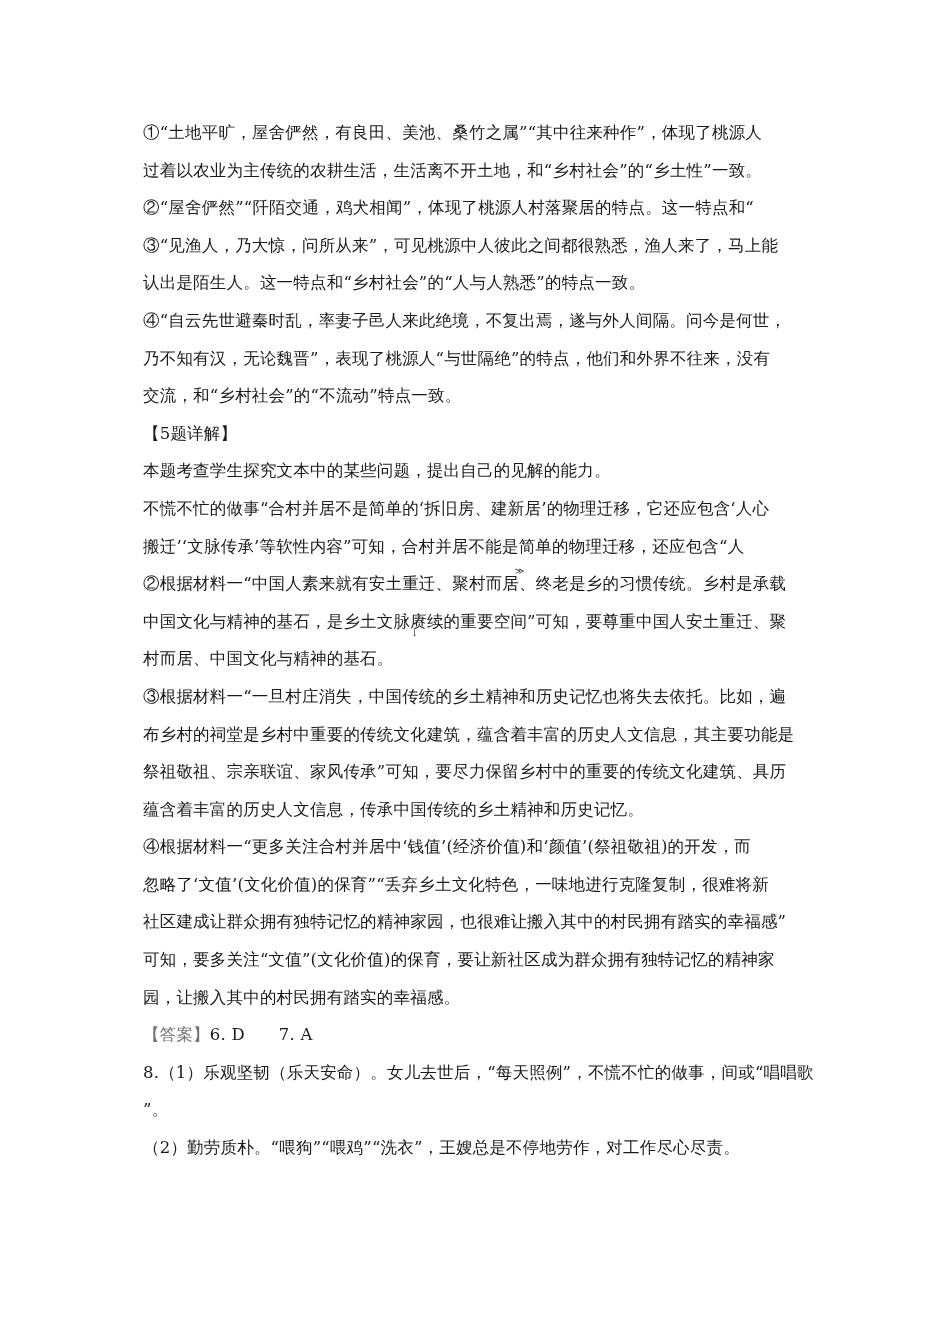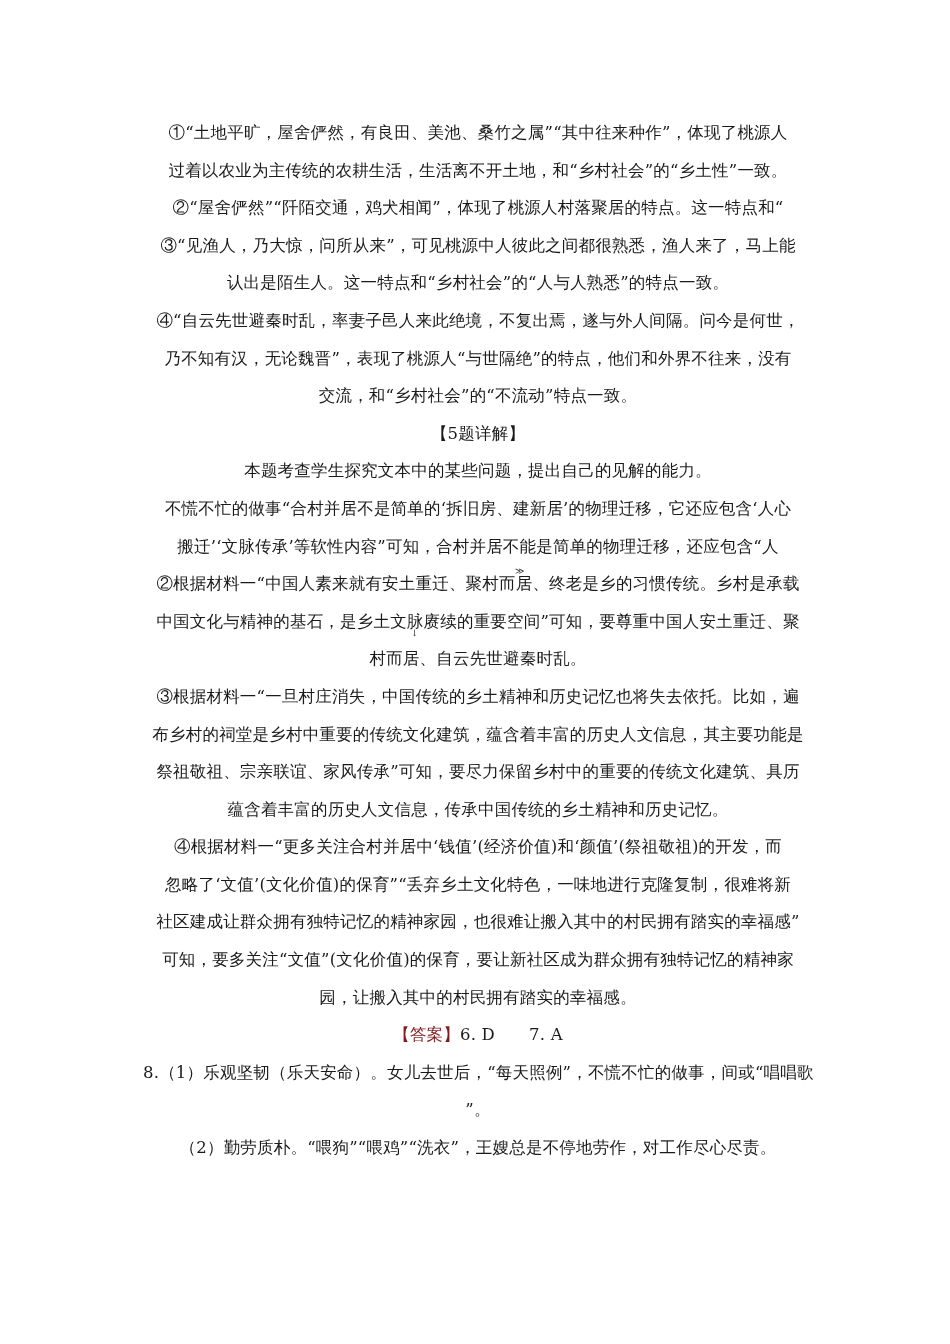--- a/index.html
+++ b/index.html
@@ -13,31 +13,30 @@
       position: relative;
       overflow: hidden;
       font-family: "DejaVu Serif", "Liberation Serif", serif;
       color: #1a1a1a;
     }
     .page {
       position: absolute;
       left: 143px;
       top: 114px;
       width: 670px;
-      text-align: center;
     }
     .line {
       height: 37.6px;
       line-height: 37.6px;
       font-size: 16.5px;
       white-space: nowrap;
       letter-spacing: 0.2px;
     }
     .answer-tag {
-      color: #7f1d1d;
+      color: #737373;
     }
     .mark {
       position: relative;
     }
     .overlay-glyph {
       position: absolute;
       font-size: 9px;
       color: #333;
       line-height: 1;
     }
@@ -78,21 +77,21 @@
 
   <div>
     <div class="line mark">
       <span>②根据材料一“中国人素来就有安土重迁、聚村而居、终老是乡的习惯传统。乡村是承载</span>
       <span class="overlay-glyph" style="left:372px; top:2px;">≫</span>
     </div>
     <div class="line mark">
       <span>中国文化与精神的基石，是乡土文脉赓续的重要空间”可知，要尊重中国人安土重迁、聚</span>
       <span class="overlay-glyph" style="left:268px; top:26px;">↓</span>
     </div>
-    <div class="line">村而居、自云先世避秦时乱。</div>
+    <div class="line">村而居、中国文化与精神的基石。</div>
   </div>
 
   <div>
     <div class="line">③根据材料一“一旦村庄消失，中国传统的乡土精神和历史记忆也将失去依托。比如，遍</div>
     <div class="line">布乡村的祠堂是乡村中重要的传统文化建筑，蕴含着丰富的历史人文信息，其主要功能是</div>
     <div class="line">祭祖敬祖、宗亲联谊、家风传承”可知，要尽力保留乡村中的重要的传统文化建筑、具历</div>
     <div class="line">蕴含着丰富的历史人文信息，传承中国传统的乡土精神和历史记忆。</div>
   </div>
 
   <div>

